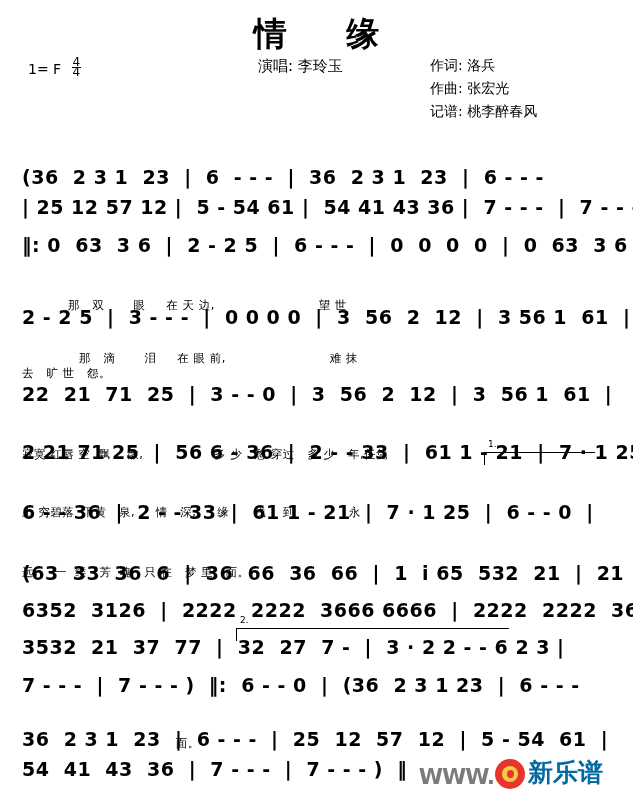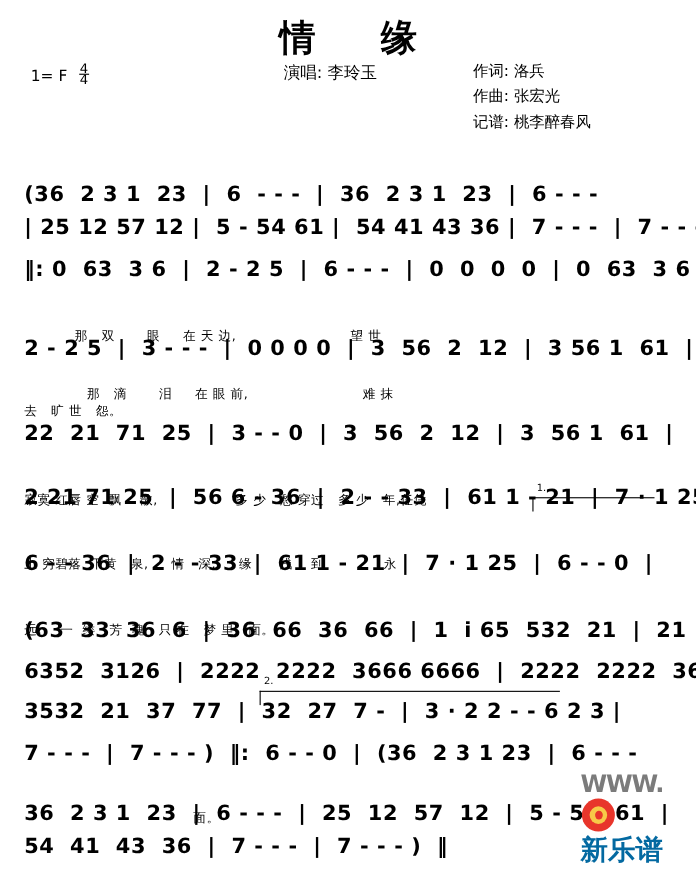--- a/index.html
+++ b/index.html
@@ -71,21 +71,21 @@
   
   .footer{
     position:absolute;bottom:10px;left:26px;
     font-size:10.5px;
     font-family:"DejaVu Sans", sans-serif;
     color:#000;
   }
   .watermark{
     position:absolute;
     right:6px;bottom:4px;
-    display:flex;align-items:flex-start;flex-direction:column;
+    display:flex;align-items:flex-end;
   }
   .wm-www{
     font-family:"DejaVu Sans", sans-serif;
     font-weight:bold;font-size:22px;color:#7b7b7b;
     letter-spacing:-1px;
   }
   .wm-circle{
     width:30px;height:30px;border-radius:50%;
     background:#e8352b;
     margin:0 3px 0 1px;

